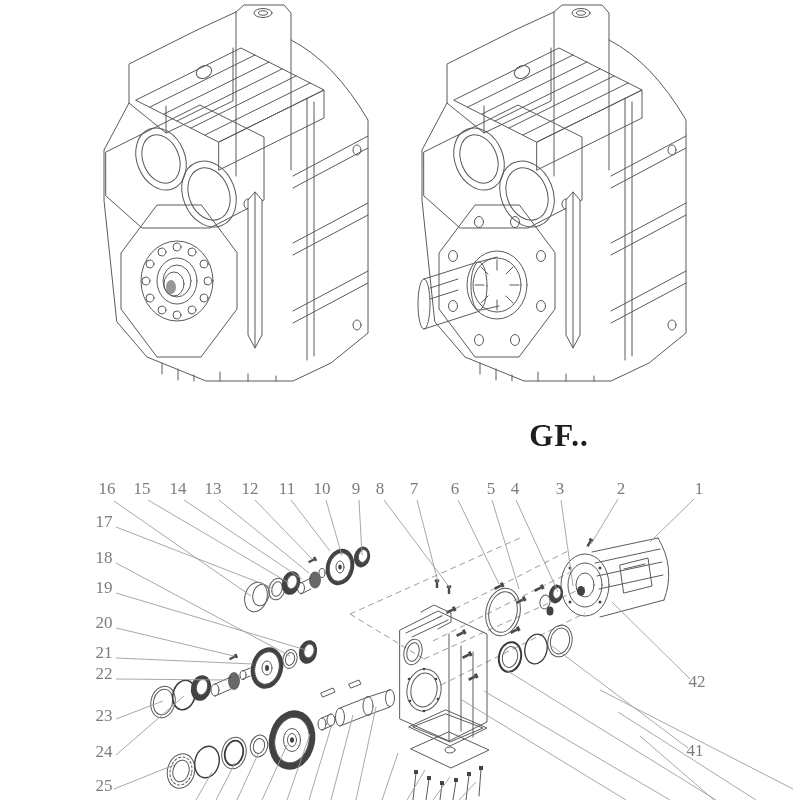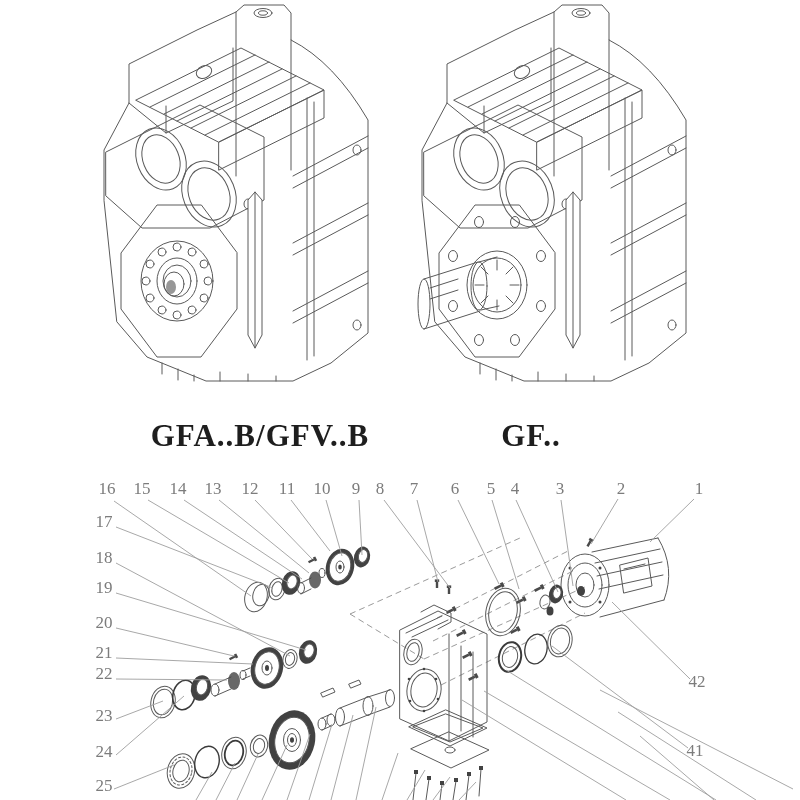--- a/index.html
+++ b/index.html
@@ -10,21 +10,21 @@
   .lnf{stroke:#5a5a5a;fill:#ffffff;stroke-width:1;stroke-linejoin:round;}
   .dk{fill:#424242;stroke:none;}
   .dkr{stroke:#3a3a3a;fill:none;}
   .leader{stroke:#9e9e9e;stroke-width:0.9;fill:none;}
   .dash{stroke:#8f8f8f;stroke-width:0.9;fill:none;stroke-dasharray:6 4;}
   .num{font-family:"Liberation Serif",serif;font-size:17px;fill:#7c7c7c;
        text-anchor:middle;dominant-baseline:middle;}
   .model-label{position:absolute;font-weight:700;color:#1e1e1e;font-size:31px;
        letter-spacing:1px;text-align:center;white-space:nowrap;}
   #label-left{left:120px;top:418px;width:280px;}
-  #label-right{left:456px;top:418px;width:150px;}
+  #label-right{left:484px;top:418px;width:150px;}
 </style>
 </head>
 <body>
 
 <div class="page">
 
 <svg width="800" height="800" viewBox="0 0 800 800">
 
   <g>
     <path class="ln" d="M104,200 L104,150 L129,103 L129,64 L197,30 L236,12 L244,5 L284,5 L291,13 L291,40 Q334,62 368,120 L368,333 L331,363 L293,381 L206,381 L147,357 L117,322 Z"></path>
@@ -386,16 +386,15 @@
           <line x1="114" y1="789" x2="174" y2="765" class="leader"></line>
           <text x="104" y="787" class="num">25</text>
           <line x1="688" y1="748" x2="552" y2="646" class="leader"></line>
           <text x="695" y="752" class="num">41</text>
           <line x1="690" y1="679" x2="612" y2="602" class="leader"></line>
           <text x="697" y="683" class="num">42</text>
         </g>
   </g>
 </svg>
 
-<div class="model-label" id="label-left">GFA..B/GFV..B</div>
 <div class="model-label" id="label-right">GF..</div>
 
 </div>
 
 </body></html>

